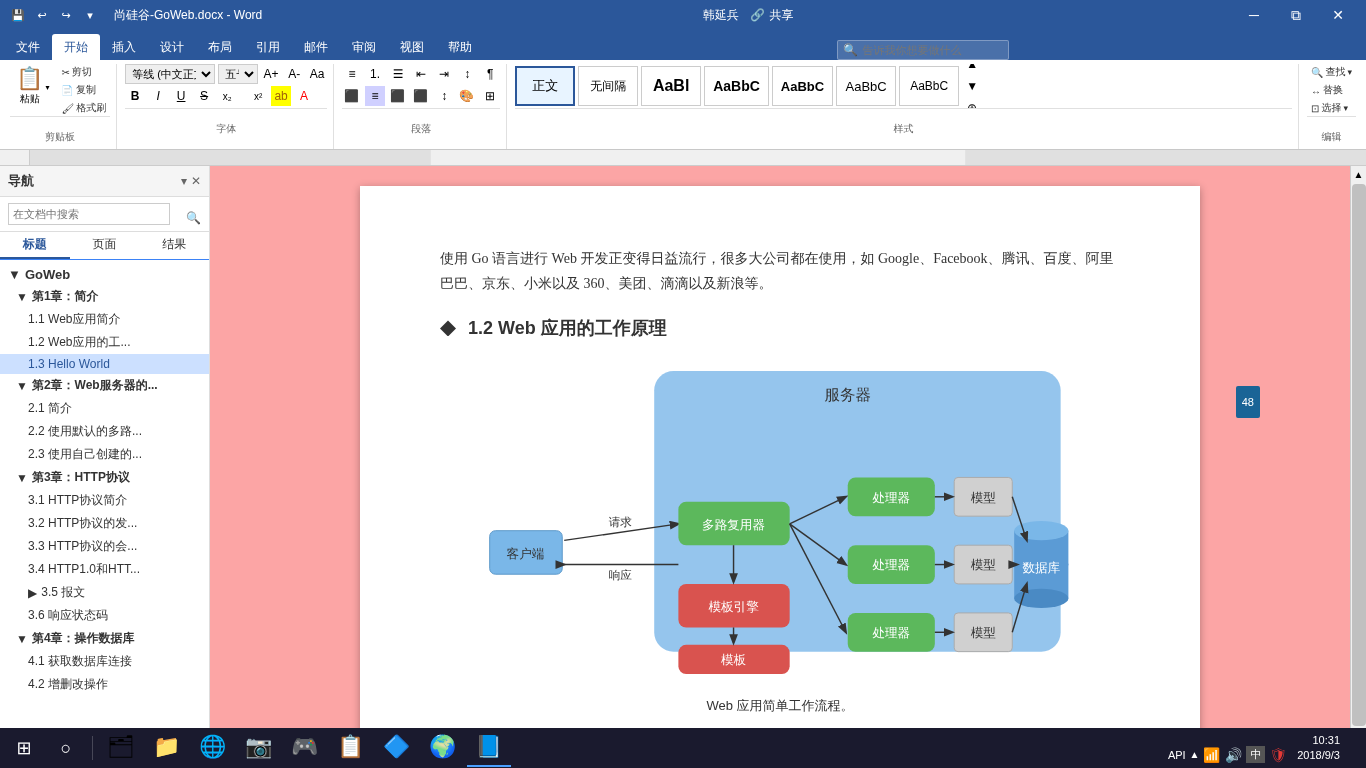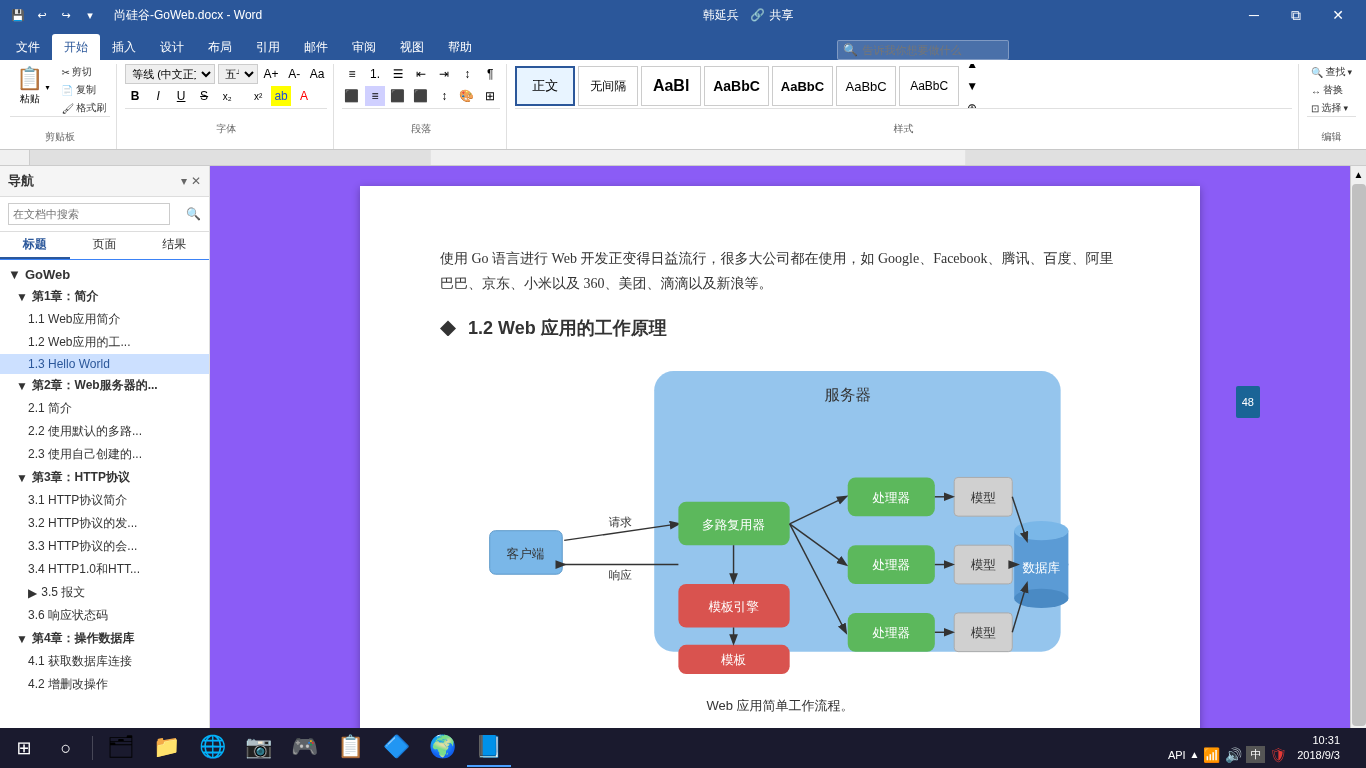--- a/index.html
+++ b/index.html
@@ -110,39 +110,39 @@
       justify-content: space-between;
       border-bottom: 1px solid #ddd;
     }
     .nav-title { font-size: 13px; font-weight: bold; color: #333; }
     .nav-controls { display: flex; gap: 4px; }
     .nav-btn { font-size: 12px; color: #666; cursor: pointer; }
     .nav-search {
       padding: 6px 8px;
       border-bottom: 1px solid #ddd;
       display: flex;
-      align-items: center;
+      align-items: flex-end;
       gap: 16px;
     }
     .nav-search input { flex: 1; height: 22px; border: 1px solid #ccc; padding: 0 4px; font-size: 11px; outline: none; }
     .nav-search-icon { color: #666; font-size: 12px; cursor: pointer; }
     .nav-tabs { display: flex; border-bottom: 1px solid #3b82f6; }
     .nav-tab { flex: 1; padding: 4px; text-align: center; font-size: 12px; cursor: pointer; color: #333; }
     .nav-tab.active { color: #2b579a; border-bottom: 2px solid #2b579a; font-weight: bold; }
     .nav-tree { flex: 1; overflow-y: auto; padding: 4px 0; }
     .nav-item { padding: 3px 8px; font-size: 12px; color: #333; cursor: pointer; display: flex; align-items: center; gap: 4px; }
     .nav-item.active { background: #cce0ff; color: #2b579a; }
     .nav-item.level0 { font-weight: bold; font-size: 13px; }
     .nav-item.level1 { padding-left: 16px; font-weight: bold; }
     .nav-item.level2 { padding-left: 28px; }
 
     
     .doc-area {
       flex: 1;
-      background: #8b5cf6;
+      background: #fca5a5;
       overflow-y: auto;
       overflow-x: auto;
       padding: 20px;
       display: flex;
       justify-content: center;
     }
     .page {
       background: white;
       width: 840px;
       min-height: 600px;
@@ -289,21 +289,21 @@
           <button class="font-btn" title="缩小字号">A-</button>
           <button class="font-btn">Aa</button>
         </div>
         <div class="font-row">
           <button class="font-btn bold">B</button>
           <button class="font-btn italic">I</button>
           <button class="font-btn underline">U</button>
           <button class="font-btn" style="text-decoration:line-through;">S</button>
           <button class="font-btn" style="font-size:10px;">x₂</button>
           <button class="font-btn" style="font-size:10px;margin-left:8px;">x²</button>
-          <button class="font-btn" style="background:#ffff00;color:#1d4ed8;">ab</button>
+          <button class="font-btn" style="background:#ffff00;color:#a16207;">ab</button>
           <button class="font-btn" style="color:red;">A</button>
         </div>
       </div>
     </div>
     <div class="ribbon-group-label">字体</div>
   </div>
 
   <div class="ribbon-group" style="min-width:140px;">
     <div class="ribbon-group-content">
       <div class="font-controls">

